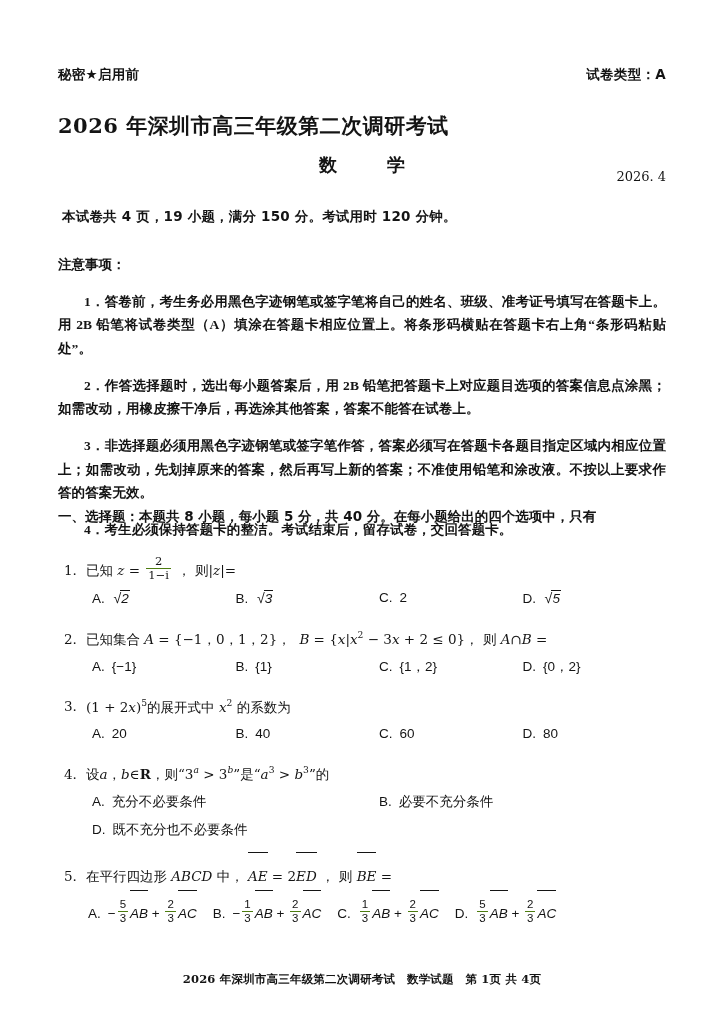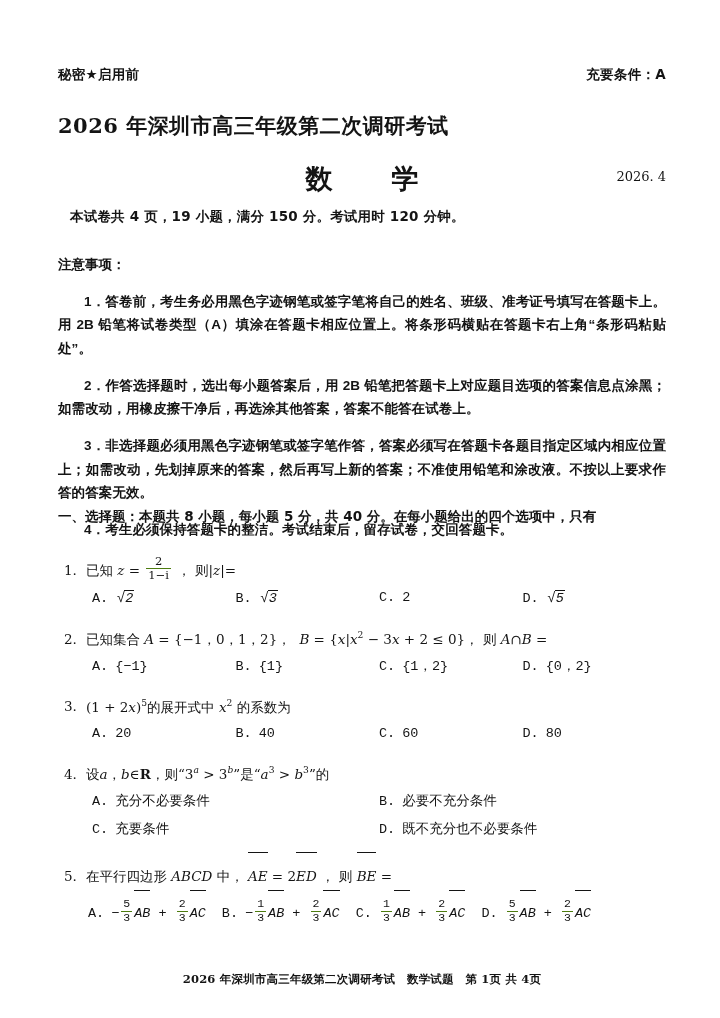--- a/index.html
+++ b/index.html
@@ -60,39 +60,38 @@
     position: absolute;
     left: 0; top: 153px;
     width: 608px;
     height: 40px;
   }
   .subject {
     position: absolute;
     left: 0; top: 0;
     width: 608px;
     text-align: center;
-    font-size: 27px;
+    font-size: 18px;
     font-weight: bold;
     letter-spacing: 16px;
     text-indent: 16px;
     font-family: "DejaVu Serif", "Liberation Serif", serif;
-    margin-top: 8px;
   }
   .date {
     position: absolute;
     right: 0;
     top: 16px;
     font-size: 13px;
     font-family: "DejaVu Serif", "Liberation Serif", serif;
   }
 
   
   .info-line {
     position: absolute;
-    left: 12px; top: 208px;
+    left: 4px; top: 208px;
     width: 608px;
     font-size: 13.5px;
     font-weight: bold;
     font-family: "DejaVu Sans", "Liberation Sans", sans-serif;
     letter-spacing: .2px;
   }
 
   
   .notice-title {
     position: absolute;
@@ -102,21 +101,21 @@
     font-family: "DejaVu Sans", "Liberation Sans", sans-serif;
   }
   .notice-list {
     position: absolute;
     left: 0; top: 276px;
     width: 608px;
   }
   .notice {
     font-size: 13.5px;
     font-weight: bold;
-    font-family: Liberation Sans, sans-serif;
+    font-family: Liberation Serif, serif;
     line-height: 23.5px;
     text-indent: 26px;
     text-align: justify;
     text-justify: inter-ideograph;
     margin-bottom: 1px;
     letter-spacing: .1px;
   }
 
   
   .section-head {
@@ -152,21 +151,21 @@
   .q-num {
     display: inline-block;
     width: 22px;
     font-family: "DejaVu Serif", "Liberation Serif", serif;
   }
   .q-opts {
     display: flex;
     padding-left: 34px;
     font-size: 13.5px;
     line-height: 28px;
-    font-family: Liberation Mono, monospace;
+    font-family: Liberation Sans, sans-serif;
   }
   .q-opts.cols4 > .opt { width: 25%; }
   .q-opts.cols2 { flex-wrap: wrap; align-items: flex-end; }
   .q-opts.cols2 > .opt { width: 50%; }
   .q-opts.tight { padding-left: 30px; }
   .q-opts.tight > .opt { width: auto; margin-right: 16px; }
   .opt-let { margin-right: 7px; }
 
   
   .mi { font-style: italic; font-family: "DejaVu Serif", "Liberation Serif", serif; }
@@ -220,21 +219,21 @@
   }
 </style>
 </head>
 <body>
 
 <div class="page">
   <div class="content">
 
     <div class="hdr-row">
       <span class="hdr-left">秘密★启用前</span>
-      <span class="hdr-right">充要条件：A</span>
+      <span class="hdr-right">试卷类型：A</span>
     </div>
 
     <div class="main-title">2026 年深圳市高三年级第二次调研考试</div>
 
     <div class="subject-row">
       <div class="subject">数　学</div>
       <div class="date">2026. 4</div>
     </div>
 
     <div class="info-line">本试卷共 4 页，19 小题，满分 150 分。考试用时 120 分钟。</div>
@@ -289,21 +288,20 @@
         </div>
       </div>
 
       <div class="q">
         <div class="q-stem">
           <span class="q-num">4.</span><span>设</span><span class="mi">a</span>，<span class="mi">b</span>∈<span class="bbR">R</span>，则“3<sup class="ex">a</sup>&nbsp;&gt;&nbsp;3<sup class="ex">b</sup>”是“<span class="mi">a</span><sup class="exn">3</sup>&nbsp;&gt;&nbsp;<span class="mi">b</span><sup class="exn">3</sup>”的
         </div>
         <div class="q-opts cols2">
           <div class="opt"><span class="opt-let">A.</span><span>充分不必要条件</span></div>
           <div class="opt"><span class="opt-let">B.</span><span>必要不充分条件</span></div>
-          <div class="opt"><span class="opt-let">C.</span><span>充要条件</span></div>
           <div class="opt"><span class="opt-let">D.</span><span>既不充分也不必要条件</span></div>
         </div>
       </div>
 
       <div class="q">
         <div class="q-stem">
           <span class="q-num">5.</span><span>在平行四边形</span>&nbsp;<span class="mi">ABCD</span>&nbsp;<span>中，</span>&nbsp;<span class="ovl">AE</span>&nbsp;=&nbsp;2<span class="ovl">ED</span>&nbsp;，&nbsp;则&nbsp;<span class="ovl">BE</span>&nbsp;=
         </div>
         <div class="q-opts tight">
           <div class="opt"><span class="opt-let">A.</span>−<span class="frac"><span class="num mup">5</span><span class="den mup">3</span></span><span class="ovl">AB</span>&nbsp;+&nbsp;<span class="frac"><span class="num mup">2</span><span class="den mup">3</span></span><span class="ovl">AC</span></div>

